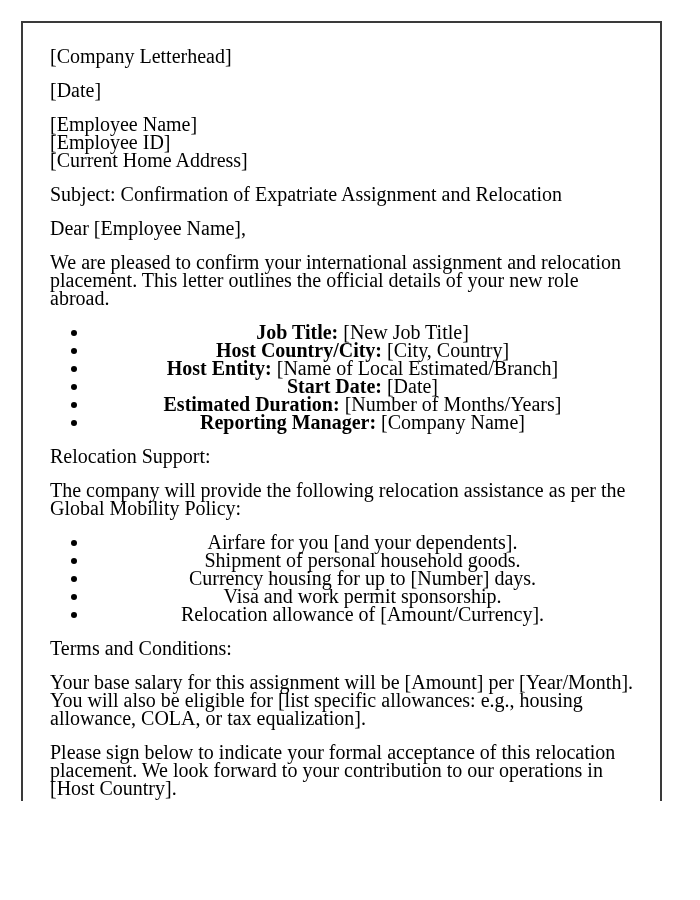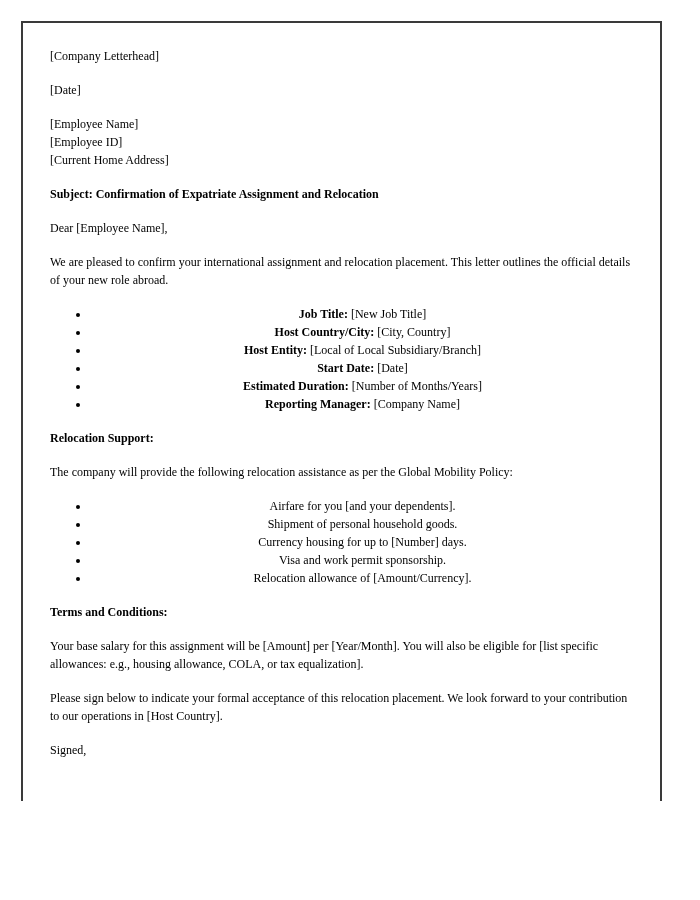--- a/index.html
+++ b/index.html
@@ -17,40 +17,40 @@
     box-sizing: border-box;
     position: absolute;
     left: 21px;
     top: 21px;
     width: 641px;
     height: 780px;
     border: 2px solid #3a3a3a;
     border-bottom: none;
     padding: 8px 25px 0 27px;
     overflow: hidden;
-    font-size: 12px;
+    font-size: 20px;
     line-height: 18px;
     color: #000000;
     background: #ffffff;
   }
   .letter p {
     margin: 16px 0;
   }
   .letter ul {
     margin: 16px 0;
     padding-left: 40px;
     list-style-type: disc;
   }
   .letter li {
     margin: 0;
     padding: 0;
     text-align: center;
   }
   .b {
-    font-weight: bold;
+    font-weight: normal;
   }
 </style>
 </head>
 <body>
 
 <div class="letter">
 
   <p>[Company Letterhead]</p>
 
   <p>[Date]</p>
@@ -60,21 +60,21 @@
   <p class="b">Subject: Confirmation of Expatriate Assignment and Relocation</p>
 
   <p>Dear [Employee Name],</p>
 
   <p>We are pleased to confirm your international assignment and relocation placement. This letter outlines the official details of your new role abroad.</p>
 
 
   <ul>
     <li><strong>Job Title:</strong> <span>[New Job Title]</span></li>
     <li><strong>Host Country/City:</strong> <span>[City, Country]</span></li>
-    <li><strong>Host Entity:</strong> <span>[Local of Local Subsidiary/Branch]</span></li>
+    <li><strong>Host Entity:</strong> <span>[Name of Local Estimated/Branch]</span></li>
     <li><strong>Start Date:</strong> <span>[Date]</span></li>
     <li><strong>Estimated Duration:</strong> <span>[Number of Months/Years]</span></li>
     <li><strong>Reporting Manager:</strong> <span>[Company Name]</span></li>
   </ul>
 
   <p class="b">Relocation Support:</p>
 
   <p>The company will provide the following relocation assistance as per the Global Mobility Policy:</p>
 
   <ul>

